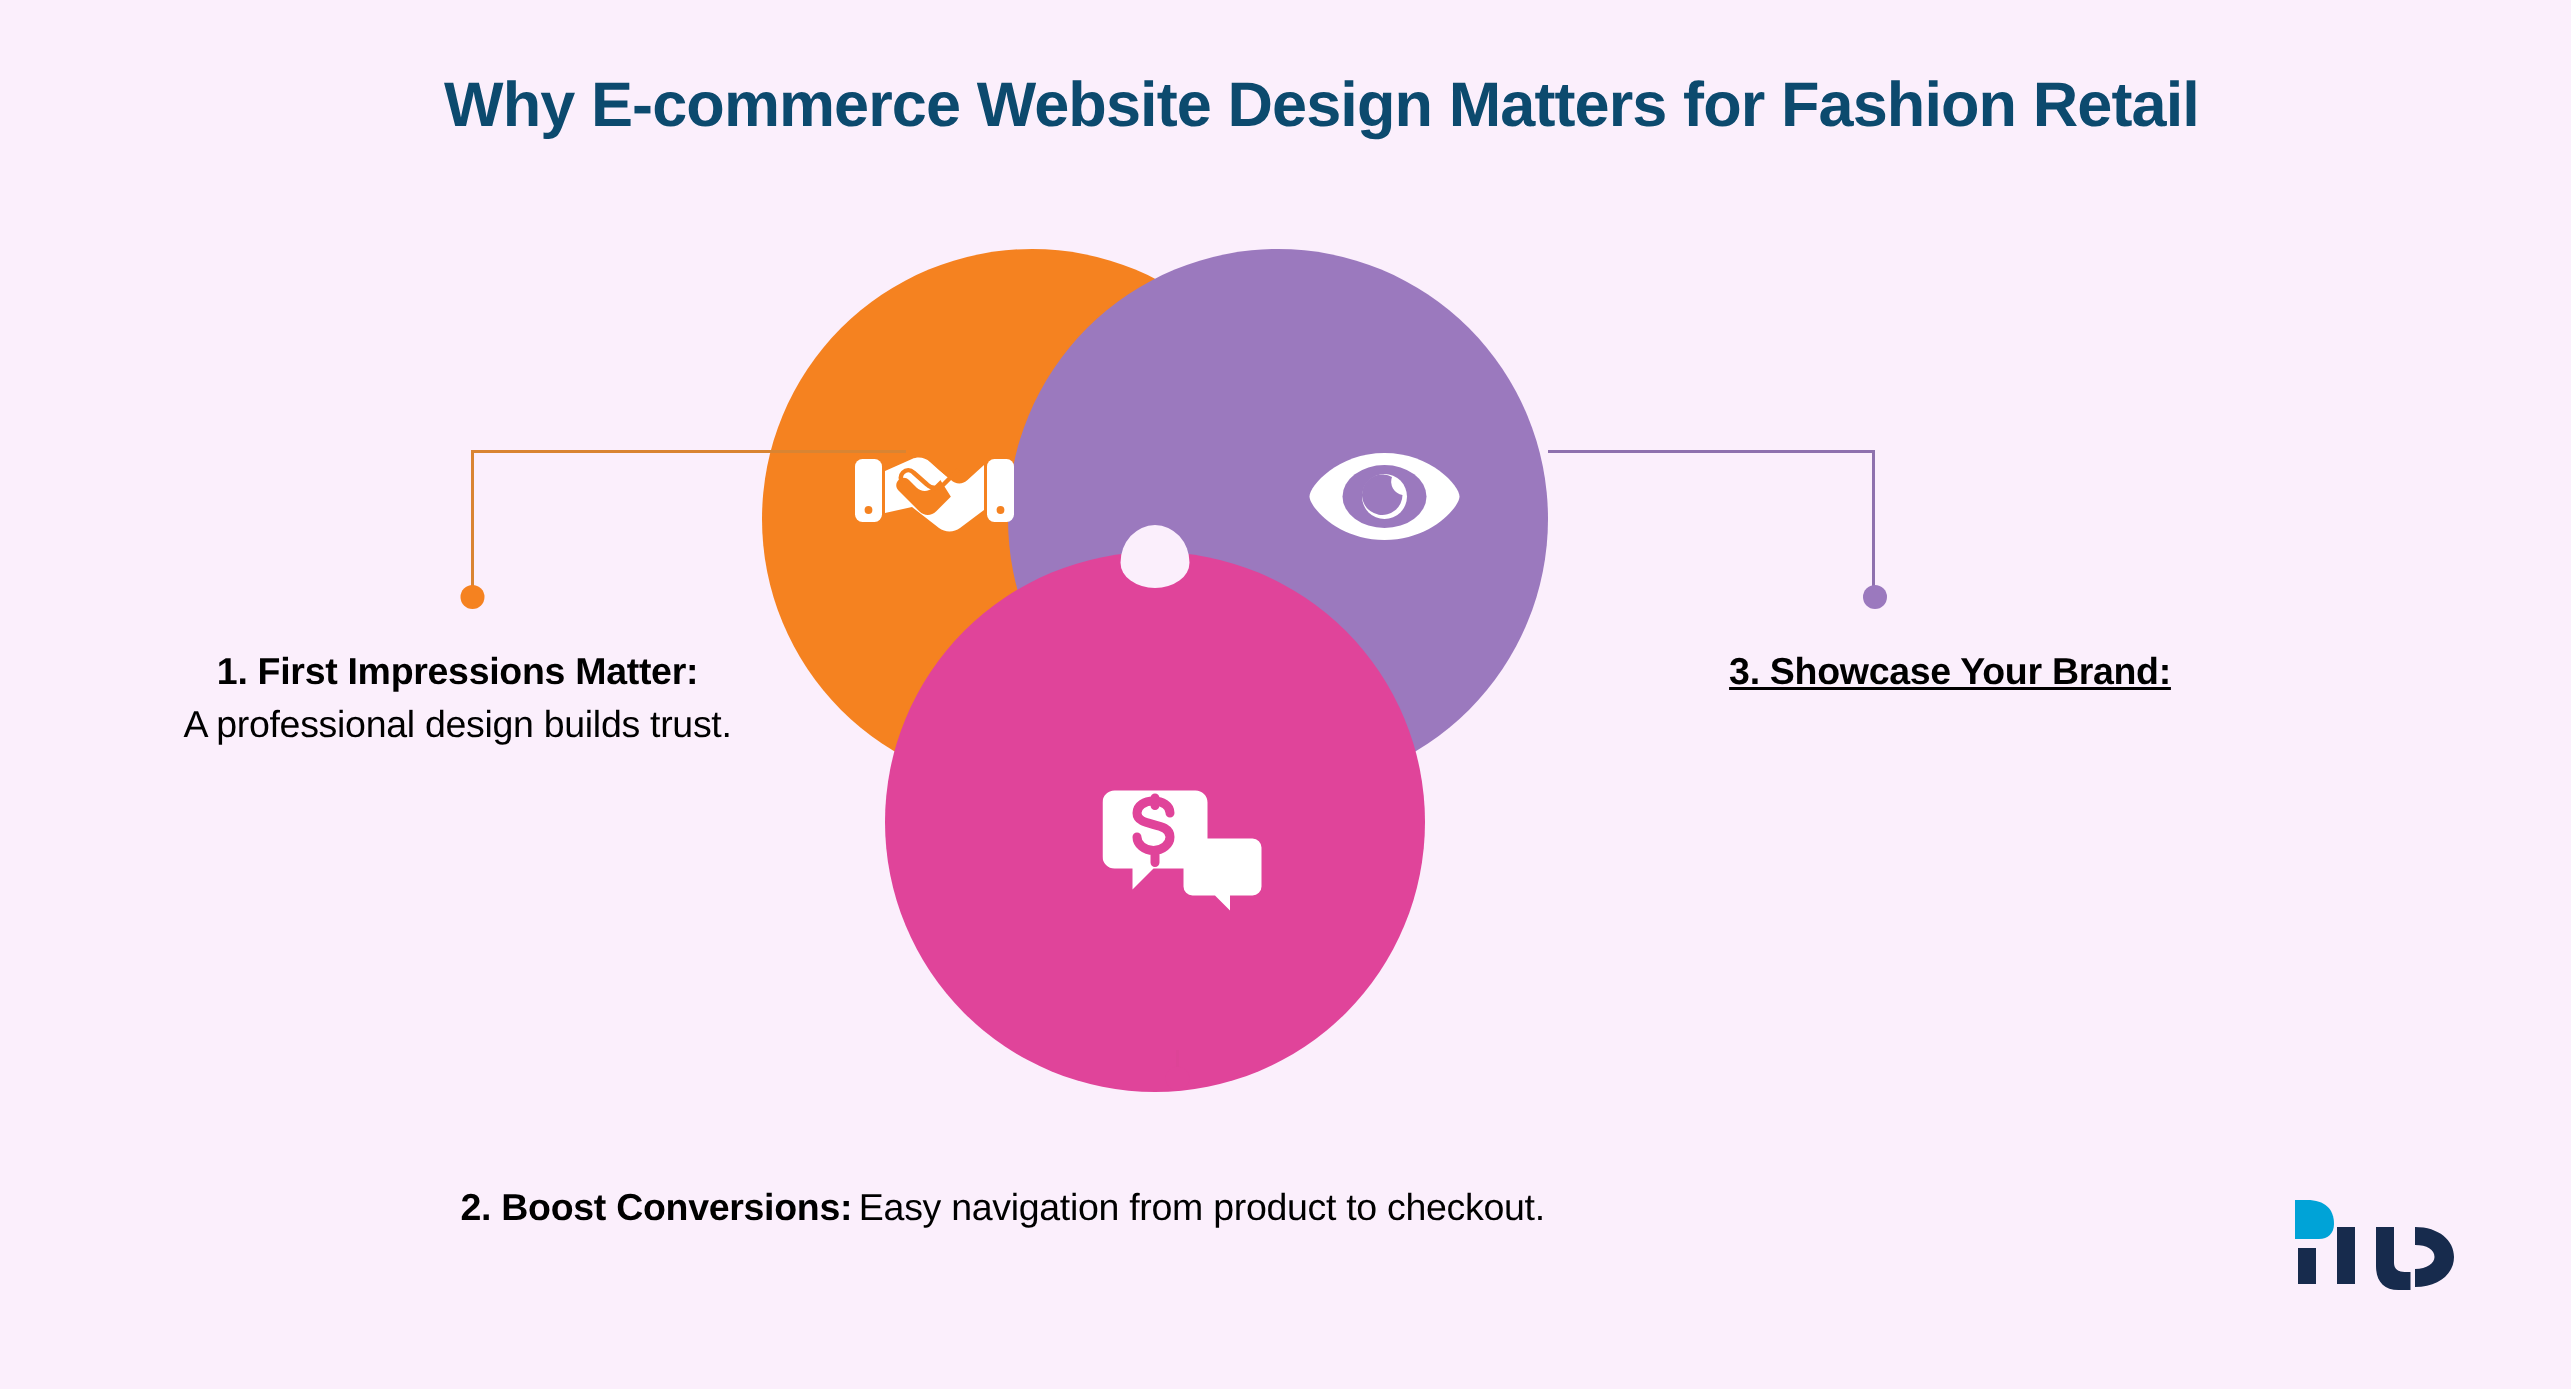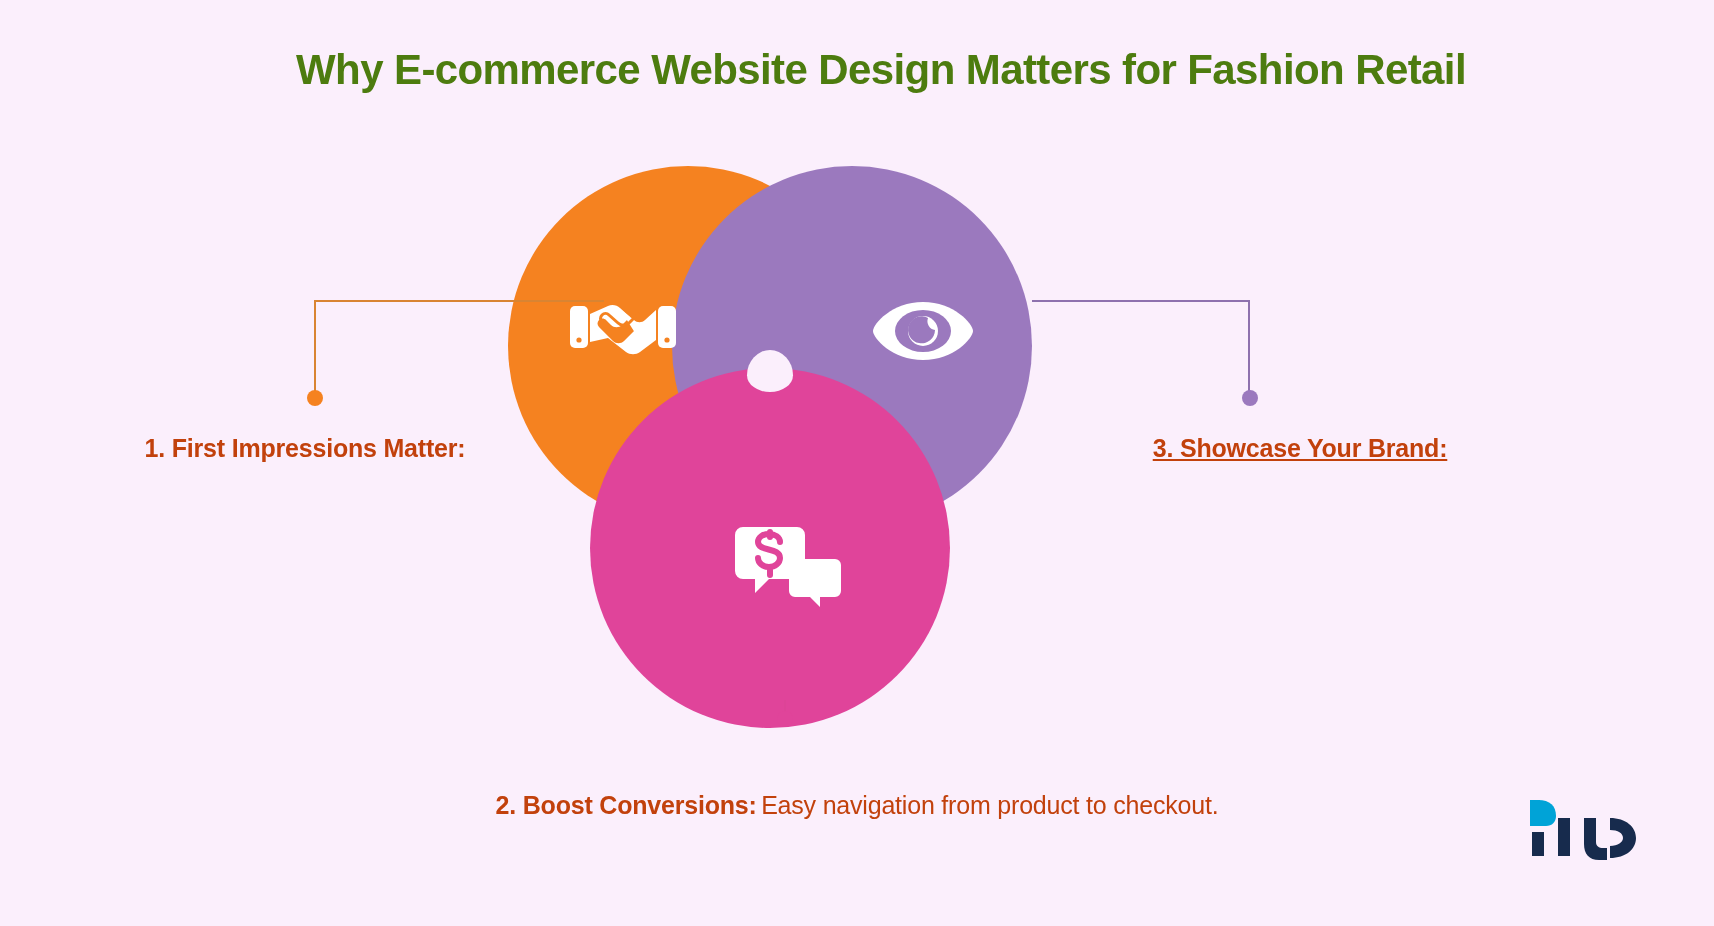--- a/index.html
+++ b/index.html
@@ -16,21 +16,21 @@
   }
 
   
   #page-title {
     position:absolute;
     top:46px; left:0; width:1714px;
     text-align:center;
     font-size:42px;
     font-weight:bold;
     letter-spacing:-0.6px;
-    color:#4d7c0f;
+    color:#0c4a6e;
     white-space:nowrap;
     padding-left:48px;
   }
 
   
   .venn-circle {
     position:absolute;
     border-radius:50%;
   }
   #circle-orange {
@@ -107,37 +107,37 @@
   }
   #dot-bottom {
     position:absolute;
     left:777px; top:711px;
     width:16px; height:16px;
     border-radius:50%;
     background:#E0449A;
   }
 
   
-  .item-block { position:absolute; color:#c2410c; }
+  .item-block { position:absolute; color:#000000; }
 
   #item-left {
     left:70px; top:432px;
     width:470px;
     text-align:center;
   }
   #item-right {
     left:1090px; top:432px;
     width:420px;
     text-align:center;
     text-decoration:underline;
   }
   #item-bottom {
     left:307px; top:788px;
     width:1100px;
-    text-align:center;
+    text-align:left;
   }
 
   .item-heading {
     font-size:25px;
     font-weight:bold;
     letter-spacing:-0.2px;
     line-height:1.35;
   }
   .item-desc {
     font-size:25px;
@@ -216,20 +216,21 @@
   <div id="dot-left"></div>
 
   <div class="connector" id="connector-right"></div>
   <div id="dot-right"></div>
 
   <div class="connector" id="connector-bottom"></div>
   <div id="dot-bottom"></div>
 
   <div class="item-block" id="item-left">
     <div class="item-heading">1. First Impressions Matter:</div>
+    <div class="item-desc">A professional design builds trust.</div>
   </div>
 
   <div class="item-block" id="item-right">
     <div class="item-heading">3. Showcase Your Brand:</div>
   </div>
 
   <div class="item-block" id="item-bottom">
     <span class="item-heading">2. Boost Conversions:</span><span>&nbsp;</span><span class="item-desc">Easy navigation from product to checkout.</span>
   </div>
 

